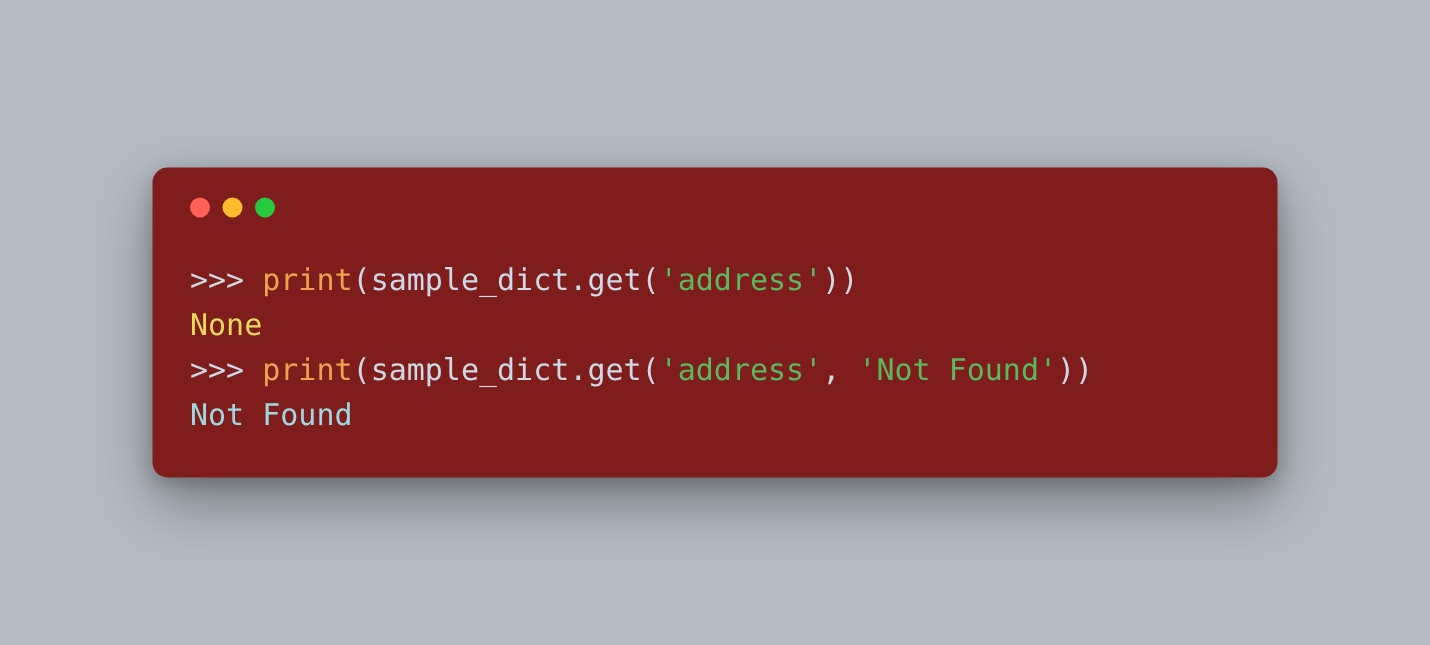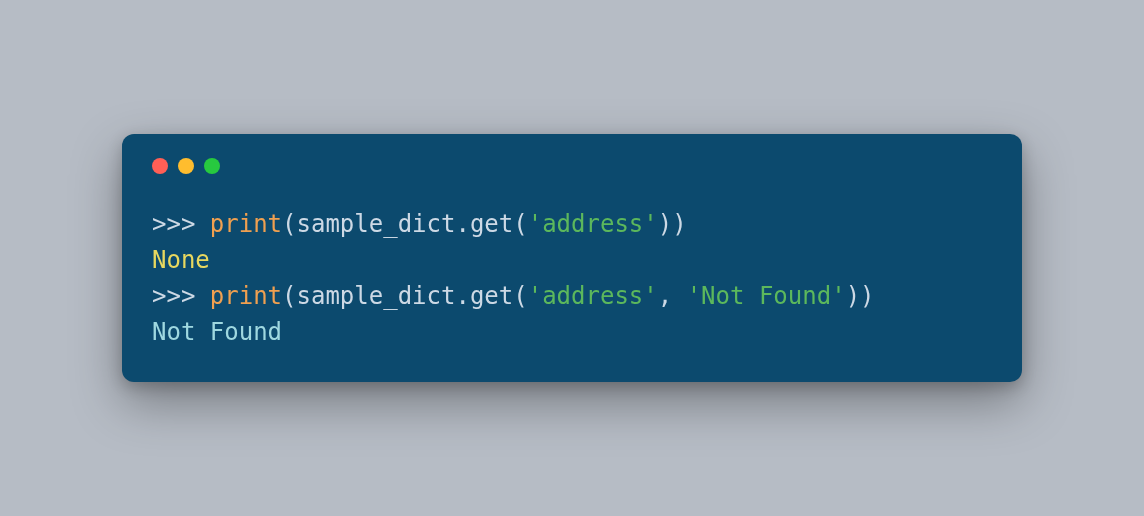--- a/index.html
+++ b/index.html
@@ -11,21 +11,21 @@
       width: 1144px;
       height: 516px;
       background: #b6bcc5;
       display: flex;
       align-items: center;
       justify-content: center;
       font-family: 'SF Mono', 'Menlo', 'Monaco', 'Consolas', monospace;
     }
     .window {
       width: 900px;
-      background: #0c4a6e;
+      background: #7f1d1d;
       border-radius: 12px;
       box-shadow: 0 20px 50px rgba(0,0,0,0.35), 0 5px 15px rgba(0,0,0,0.2);
       padding: 24px 30px 32px 30px;
     }
     .traffic-lights {
       display: flex;
       gap: 10px;
       margin-bottom: 32px;
     }
     .light {

